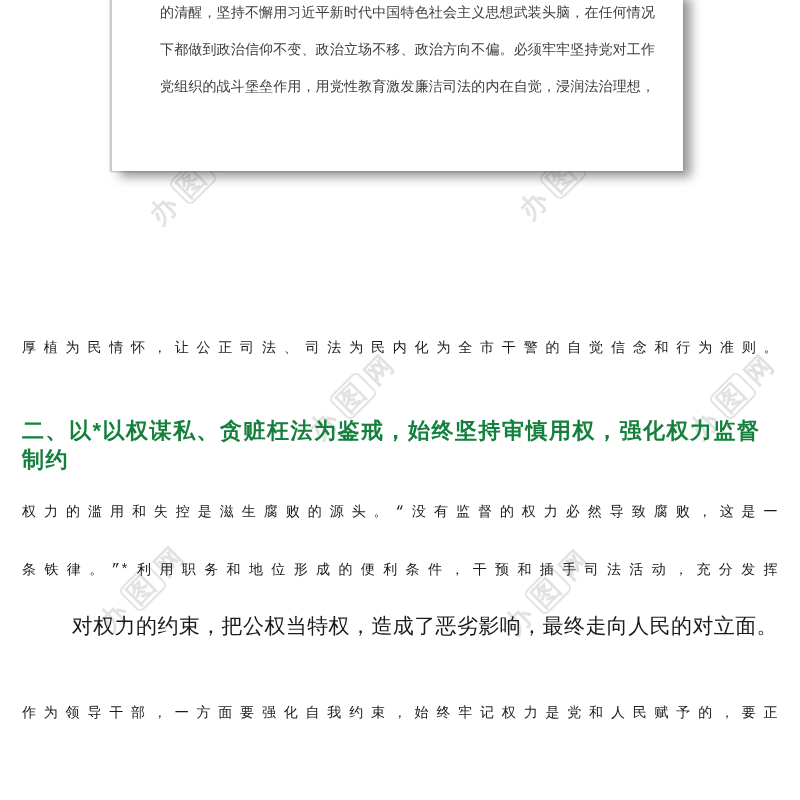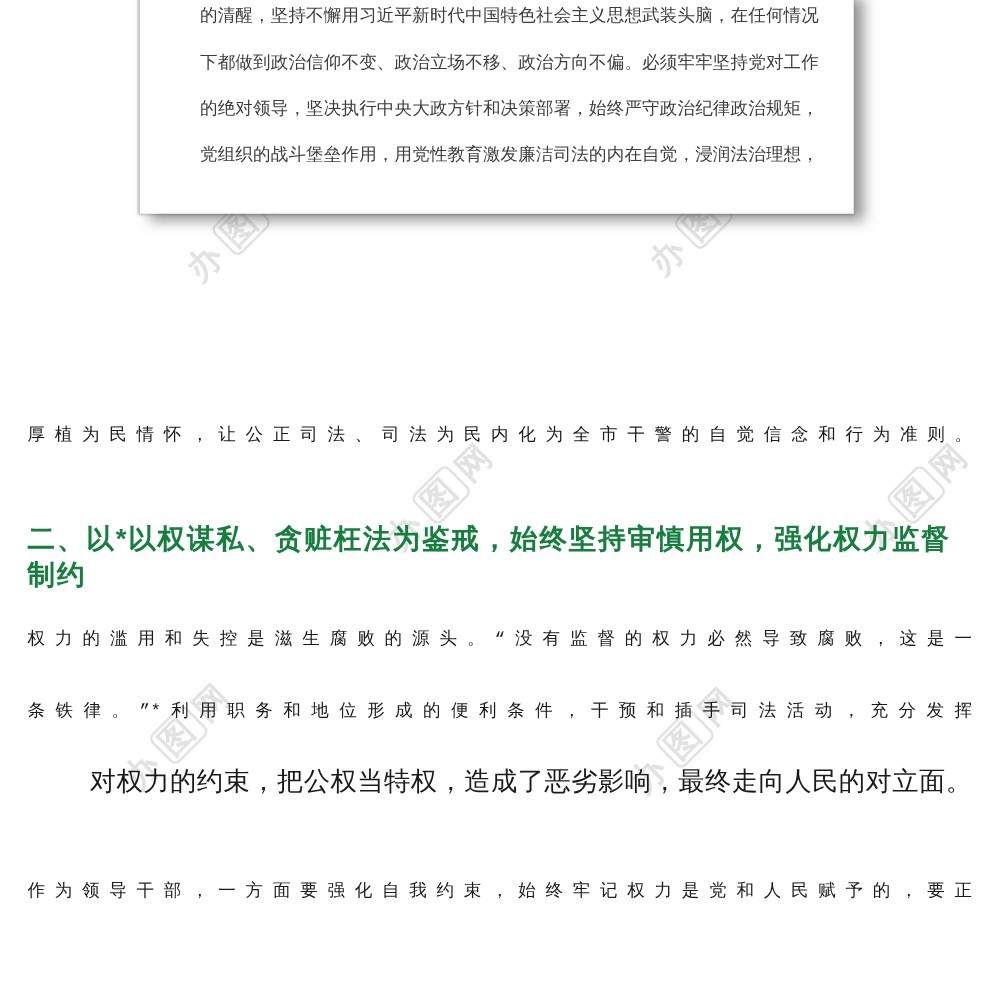--- a/index.html
+++ b/index.html
@@ -109,21 +109,20 @@
       <span>办</span><span class="wm-logo">图</span><span>网</span>
     </div>
     <div class="wm" style="left:493px; top:573px;">
       <span>办</span><span class="wm-logo">图</span><span>网</span>
     </div>
   </div>
 
   <div class="page-card">
     <div class="card-line">的清醒，坚持不懈用习近平新时代中国特色社会主义思想武装头脑，在任何情况</div>
     <div class="card-line">下都做到政治信仰不变、政治立场不移、政治方向不偏。必须牢牢坚持党对工作</div>
-    <div class="card-line">的绝对领导，坚决执行中央大政方针和决策部署，始终严守政治纪律政治规矩，</div>
     <div class="card-line">党组织的战斗堡垒作用，用党性教育激发廉洁司法的内在自觉，浸润法治理想，</div>
   </div>
 
   <div id="closing-line" class="doc-text jline">厚植为民情怀，让公正司法、司法为民内化为全市干警的自觉信念和行为准则。</div>
 
   <div id="section-heading" class="doc-text">二、以*以权谋私、贪赃枉法为鉴戒，始终坚持审慎用权，强化权力监督制约</div>
 
   <div id="para-2" class="doc-text">
     <div class="jline">权力的滥用和失控是滋生腐败的源头。“没有监督的权力必然导致腐败，这是一</div>
     <div class="jline">条铁律。”*利用职务和地位形成的便利条件，干预和插手司法活动，充分发挥</div>

